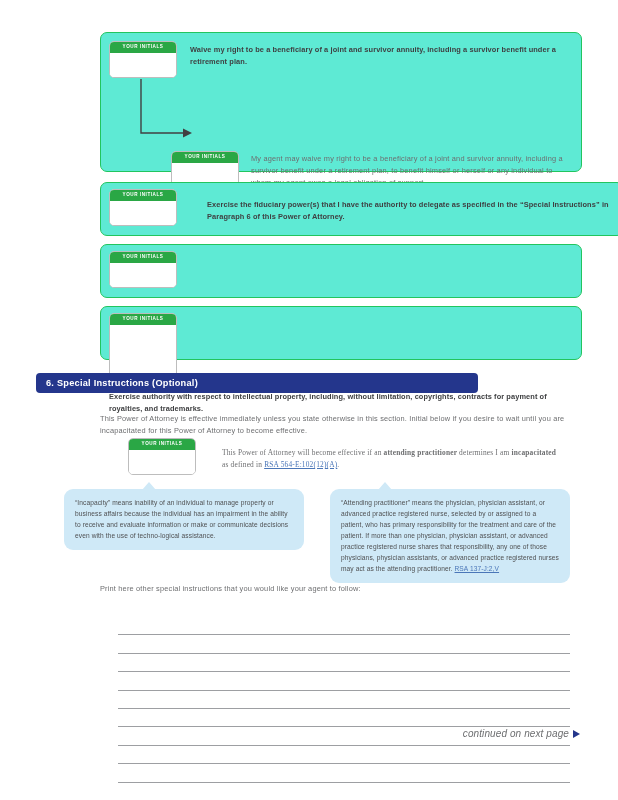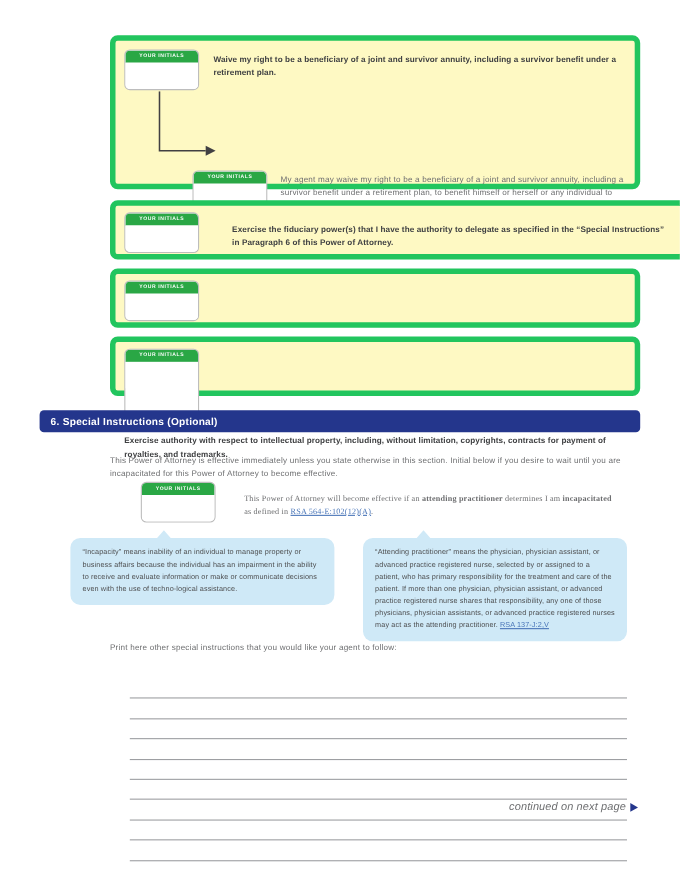--- a/index.html
+++ b/index.html
@@ -37,23 +37,23 @@
     line-height: 1;
   }
   .initbox .ib-body {
     height: 24px;
     background: #ffffff;
   }
 
   
   .card {
     position: absolute;
-    border: 5px solid #22c55e;
+    border: 1px solid #22c55e;
     border-radius: 7px;
-    background: #fef9c3;
+    background: #5eead4;
     box-sizing: border-box;
   }
 
   .row {
     display: flex;
     align-items: flex-start;
   }
 
   .btext {
     font-size: 7.4px;
@@ -82,21 +82,21 @@
     top: 78px;
     width: 60px;
     height: 62px;
   }
 
   
   .sectionbar {
     position: absolute;
     left: 36px;
     top: 373px;
-    width: 546px;
+    width: 442px;
     height: 20px;
     background: #24368c;
     border-radius: 4px;
     box-sizing: border-box;
     display: flex;
     align-items: center;
   }
   .sectionbar .sb-label {
     color: #ffffff;
     font-size: 9.2px;

